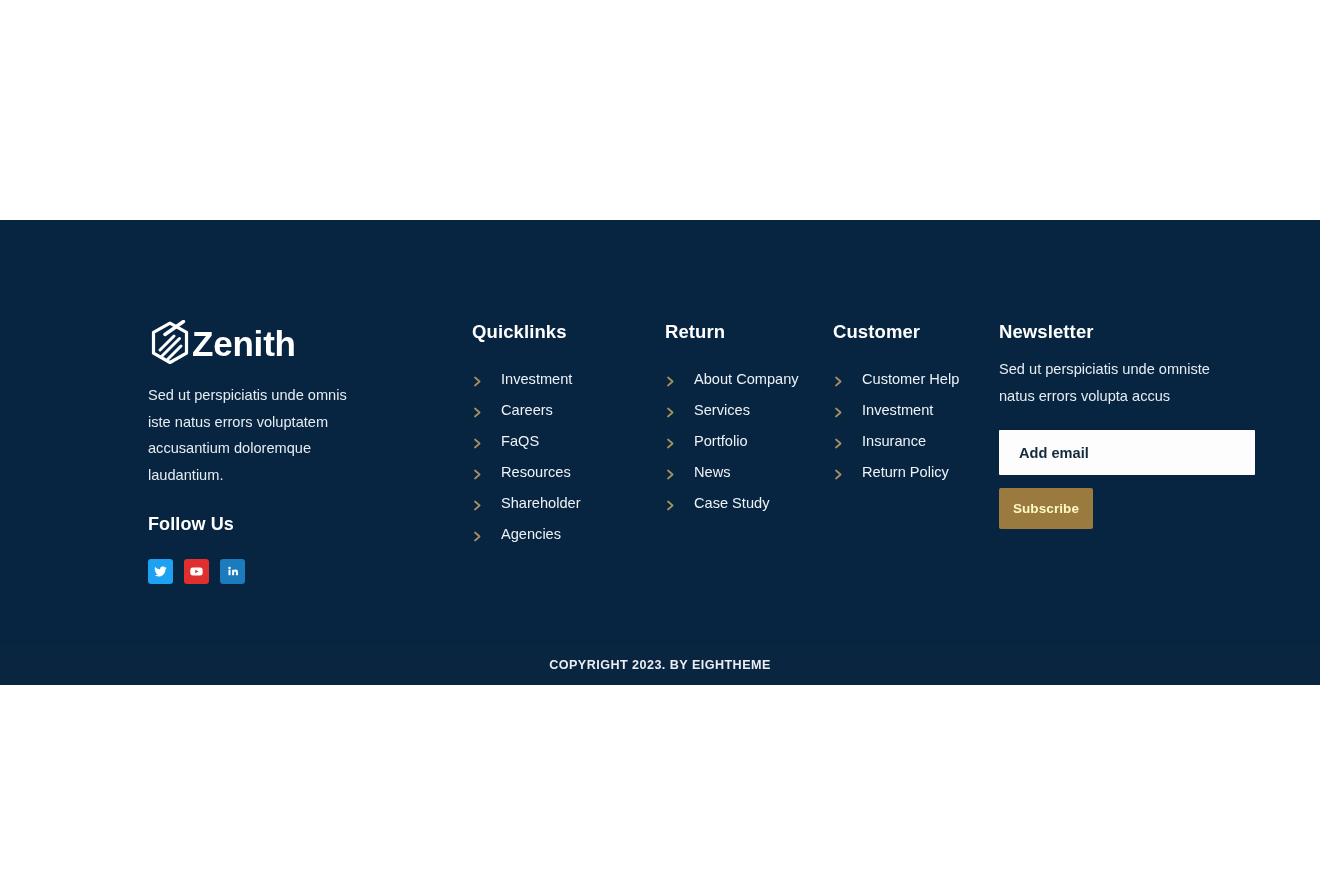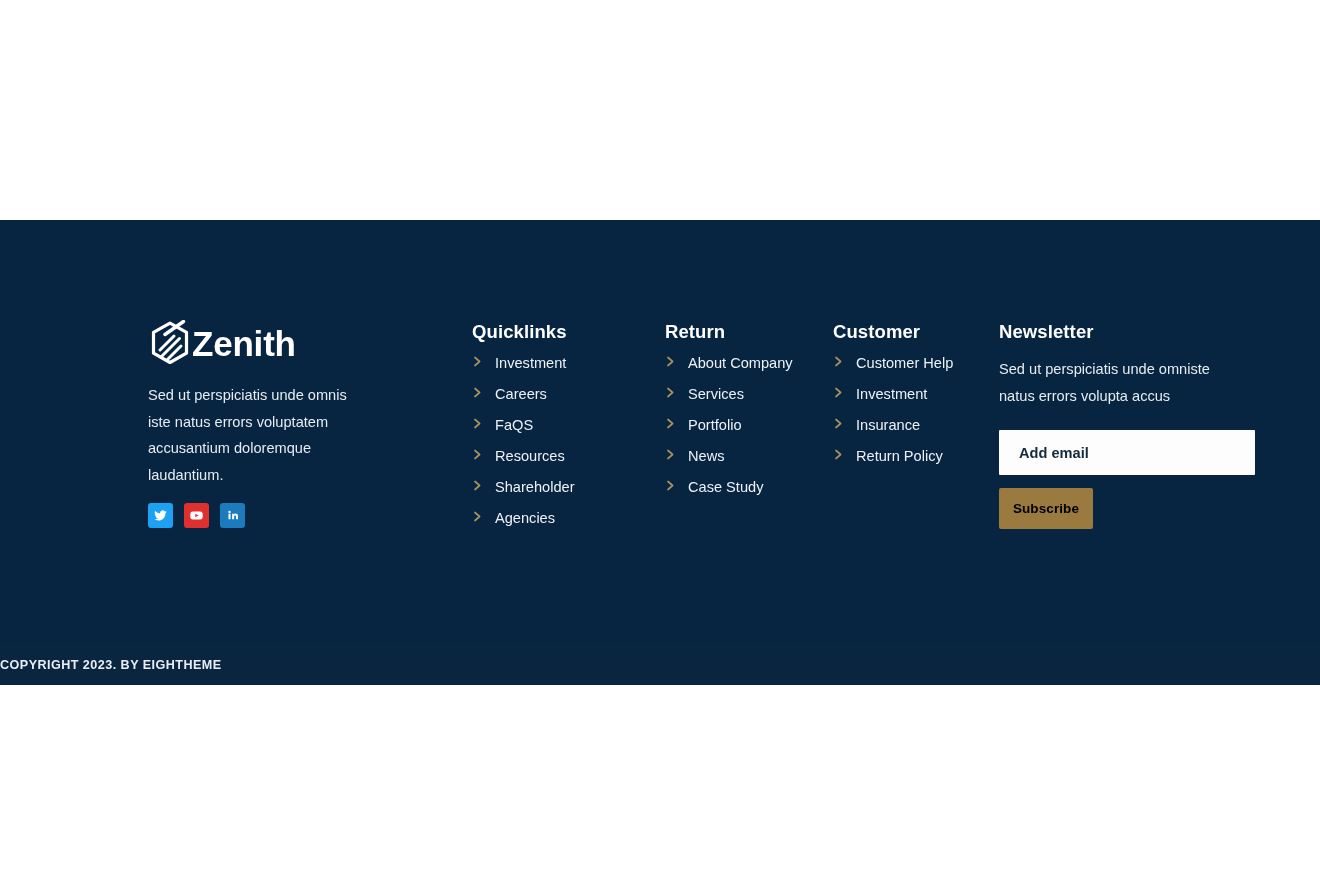--- a/index.html
+++ b/index.html
@@ -130,23 +130,24 @@
   }
 
   .link-list {
     list-style: none;
     margin: 0;
     padding: 0;
   }
 
   .link-item {
     display: flex;
-    align-items: flex-start;
+    align-items: flex-end;
     height: 31px;
     cursor: pointer;
+    gap: 6px;
   }
 
   .chev {
     width: 11px;
     height: 11px;
     flex: 0 0 auto;
     margin-right: 12px;
     display: block;
   }
 
@@ -196,39 +197,39 @@
   }
 
   .subscribe-btn {
     margin-top: 13px;
     display: block;
     width: 94px;
     height: 41px;
     background: #9a7a3e;
     border: none;
     border-radius: 2px;
-    color: #000000;
+    color: #fef9c3;
     font-family: "Liberation Sans", sans-serif;
     font-size: 13.5px;
     font-weight: 700;
     cursor: pointer;
     letter-spacing: 0.1px;
   }
 
   
   .copyright {
     position: absolute;
     left: 0;
     top: 645px;
     width: 1320px;
     height: 40px;
     background: #0a2540;
     display: flex;
     align-items: center;
-    justify-content: flex-start;
+    justify-content: center;
   }
   .copyright-text {
     font-size: 12.6px;
     font-weight: 700;
     letter-spacing: 0.45px;
     color: #e9eef3;
   }
 
   
   .bottom-blank {
@@ -261,20 +262,21 @@
                 <line x1="20" y1="39" x2="33" y2="26"></line>
               </g>
               <line x1="17" y1="14.5" x2="35.5" y2="1.5" stroke="#ffffff" stroke-width="3.4" stroke-linecap="round"></line>
             </svg>
           </span>
           <span class="logo-word">Zenith</span>
         </div>
 
         <p class="brand-text">Sed ut perspiciatis unde omnis iste natus errors voluptatem accusantium doloremque laudantium.</p>
 
+        <h4 class="follow-title">Follow Us</h4>
 
         <div class="social-row">
           <a class="social-btn" style="background:#1da1f2">
             <span>
               <svg width="13" height="13" viewBox="0 0 24 24" fill="#ffffff" xmlns="http://www.w3.org/2000/svg">
                 <path d="M23 4.9c-.8.4-1.7.7-2.6.8 1-.6 1.7-1.5 2-2.6-.9.5-1.9.9-3 1.1a4.6 4.6 0 0 0-7.9 4.2A13.1 13.1 0 0 1 2 3.6a4.6 4.6 0 0 0 1.4 6.2c-.8 0-1.5-.2-2.1-.6v.1c0 2.2 1.6 4.1 3.7 4.5-.4.1-.8.2-1.2.2-.3 0-.6 0-.9-.1.6 1.8 2.3 3.2 4.3 3.2A9.3 9.3 0 0 1 1 19.1a13 13 0 0 0 7.1 2.1c8.5 0 13.1-7 13.1-13.1v-.6c.9-.6 1.7-1.5 2.3-2.4z"></path>
               </svg>
             </span>
           </a>
           <a class="social-btn" style="background:#e02f2f">

